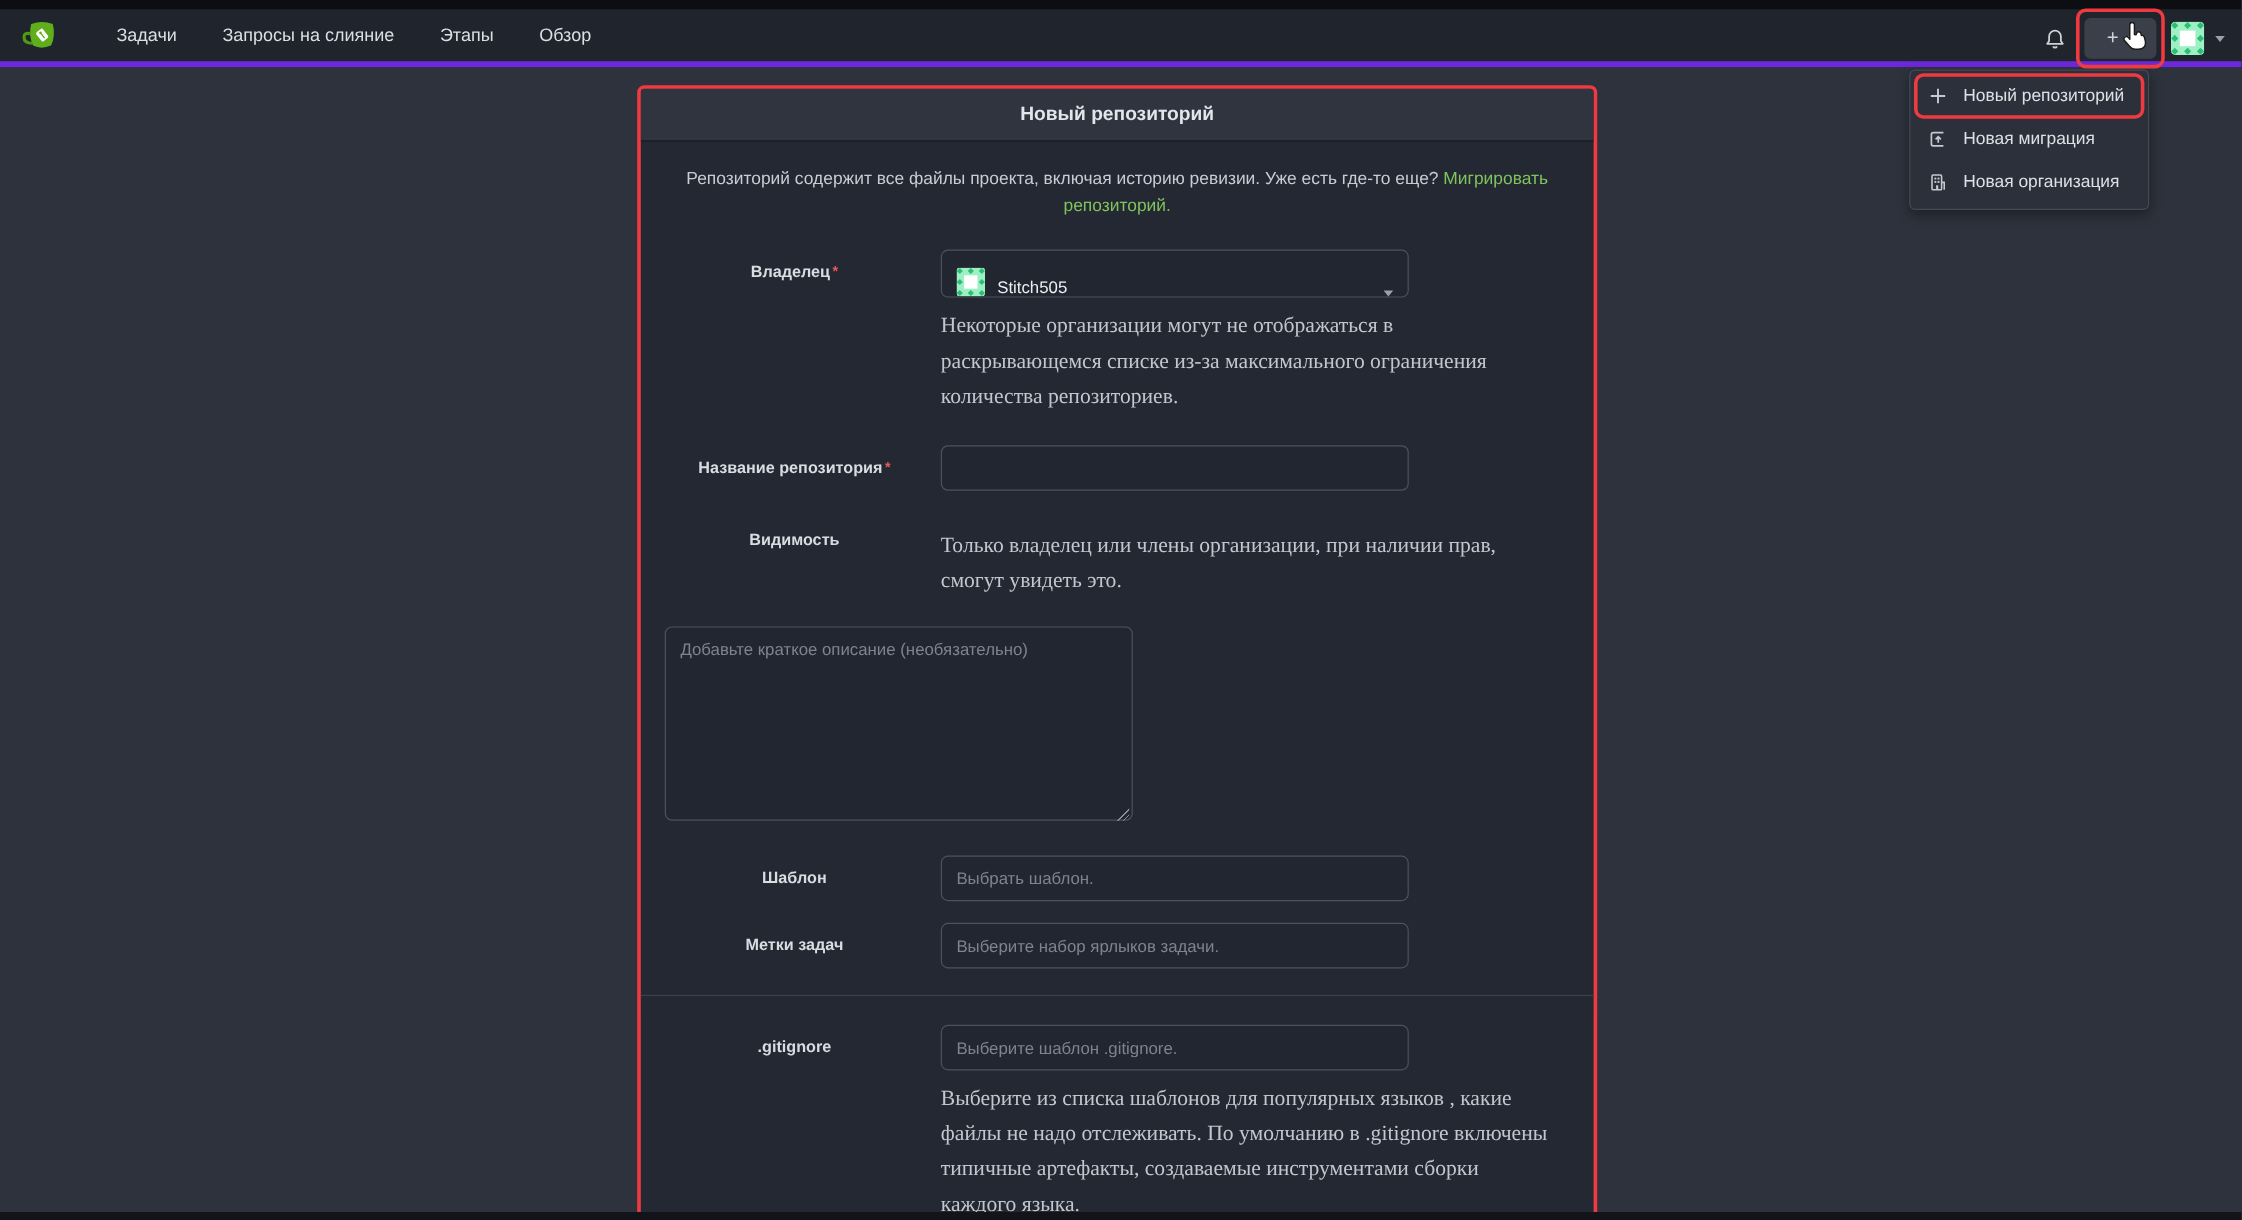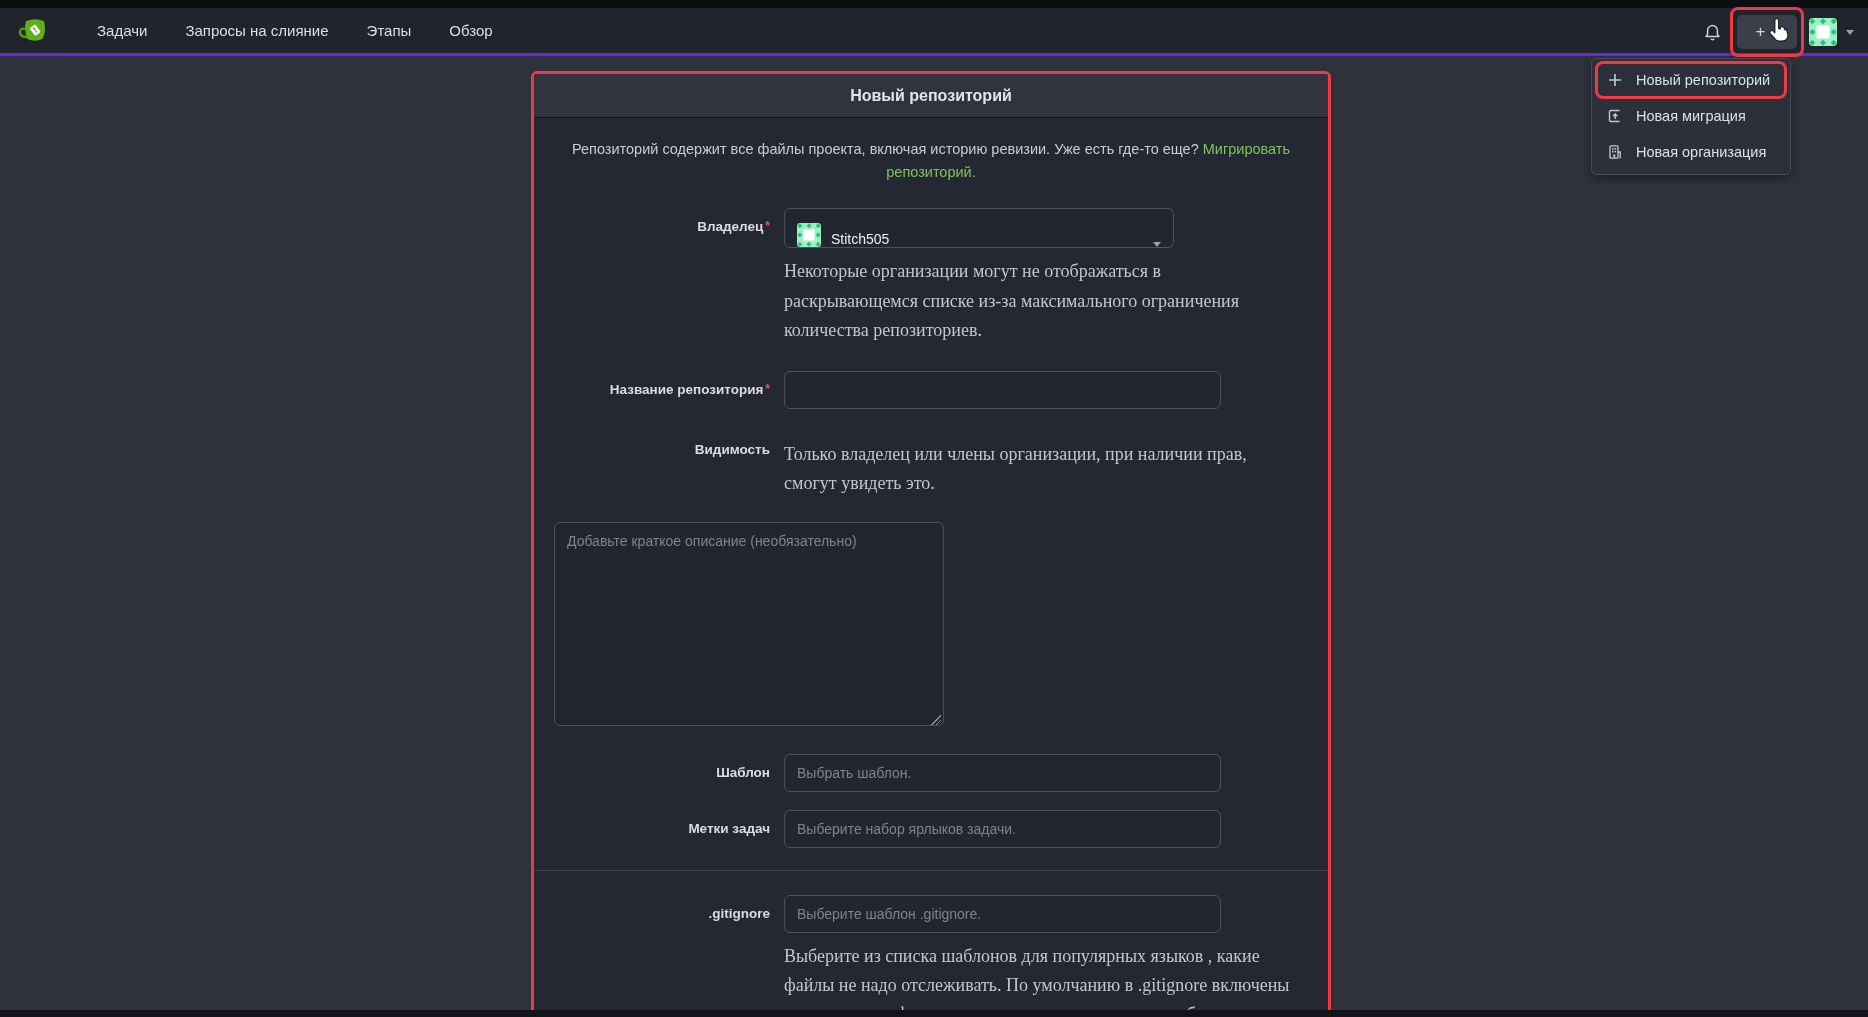--- a/index.html
+++ b/index.html
@@ -12,21 +12,21 @@
     overflow:hidden;
   }
   
   .top-edge { position:absolute; top:0; left:0; width:100%; height:8px; background:#0c0e12; }
   .bottom-edge { position:absolute; top:1010px; left:0; width:100%; height:7px; background:#121419; }
 
   
   .navbar {
     position:absolute; top:8px; left:0; width:100%; height:48px;
     background:#20242c; display:flex; align-items:center;
-    border-bottom:3px solid #6d28d9;
+    border-bottom:5px solid #6d28d9;
   }
   .logo { width:32px; height:32px; margin-left:18px; flex:none; }
   .nav-links { display:flex; align-items:center; margin-left:28px; }
   .nav-item {
     padding:0 19px; font-size:15px; color:#dcdfe4; cursor:pointer;
     line-height:48px; white-space:nowrap;
   }
   .nav-right { position:absolute; right:14px; top:0; height:48px; display:flex; align-items:center; }
   .bell-btn { width:30px; height:30px; display:flex; align-items:center; justify-content:center; margin-right:10px; }
   .plus-wrap { position:relative; margin-right:12px; }
@@ -69,28 +69,28 @@
     height:44px; display:flex; align-items:center; justify-content:center;
   }
   .panel-title { font-size:16px; font-weight:bold; color:#e2e5ea; }
   .panel-body { padding:18px 20px 10px 20px; }
 
   .intro { text-align:center; font-size:14.5px; color:#c9ccd2; line-height:1.6; max-width:742px; margin:2px auto 24px auto; }
   .green-link { color:#7fc45c; text-decoration:none; cursor:pointer; }
 
   .form-row { display:flex; margin-bottom:26px; }
   .row-label {
-    width:230px; flex:none; text-align:right; padding-right:14px; padding-top:11px;
+    width:230px; flex:none; text-align:center; padding-right:14px; padding-top:11px;
     font-size:13.5px; font-weight:bold; color:#d9dce1; white-space:nowrap;
   }
   .row-label .req { color:#e4595c; font-size:12px; vertical-align:top; margin-left:2px; }
   .controls { flex:1; min-width:0; }
 
   .input-box, input.text-input {
-    width:437px; height:38px; background:#222631; border:1px solid #4c525d; border-radius:6px;
+    width:390px; height:38px; background:#222631; border:1px solid #4c525d; border-radius:6px;
     color:#e9ebee; font-size:14px; padding:0 12px; outline:none;
     font-family:"Liberation Sans", sans-serif;
   }
   input.text-input::placeholder, textarea::placeholder { color:#7e848e; opacity:1; }
 
   .select-box { width:390px; height:40px; display:flex; align-items:flex-end; gap:10px; padding:0 12px;
     background:#222631; border:1px solid #4c525d; border-radius:6px; cursor:pointer; }
   .select-box .sel-avatar { width:24px; height:24px; border-radius:3px; overflow:hidden; flex:none; }
   .select-box .sel-value { flex:1; font-size:14px; color:#eceef1; }
 
@@ -100,21 +100,21 @@
   .checkbox {
     width:17px; height:17px; border:1px solid #ccd0d6; border-radius:3px; background:transparent;
     display:flex; align-items:center; justify-content:center; color:#ffffff; font-size:13px; cursor:pointer;
   }
   .checkbox::after { content:"\2714"; }
   .checkbox-label { font-size:14.5px; font-weight:600; color:#dcdfe4; cursor:pointer; }
   .checkbox-row .help { margin-top:5px; }
 
   .textarea-wrap { position:relative; width:390px; }
   textarea.desc {
-    width:390px; height:204px; background:#222631; border:1px solid #4c525d; border-radius:6px;
+    width:390px; height:162px; background:#222631; border:1px solid #4c525d; border-radius:6px;
     color:#e9ebee; font-size:14px; padding:10px 12px; resize:none; outline:none;
     font-family:"Liberation Sans", sans-serif;
   }
   .resize-grip { position:absolute; right:3px; bottom:5px; width:11px; height:11px;
     background:
       linear-gradient(135deg, transparent 0 54%, #8a8f98 54% 60%, transparent 60% 74%, #8a8f98 74% 80%, transparent 80%);
   }
 
   .divider { border:none; border-top:1px solid #3b404b; margin:2px -20px 24px -20px; }
 

